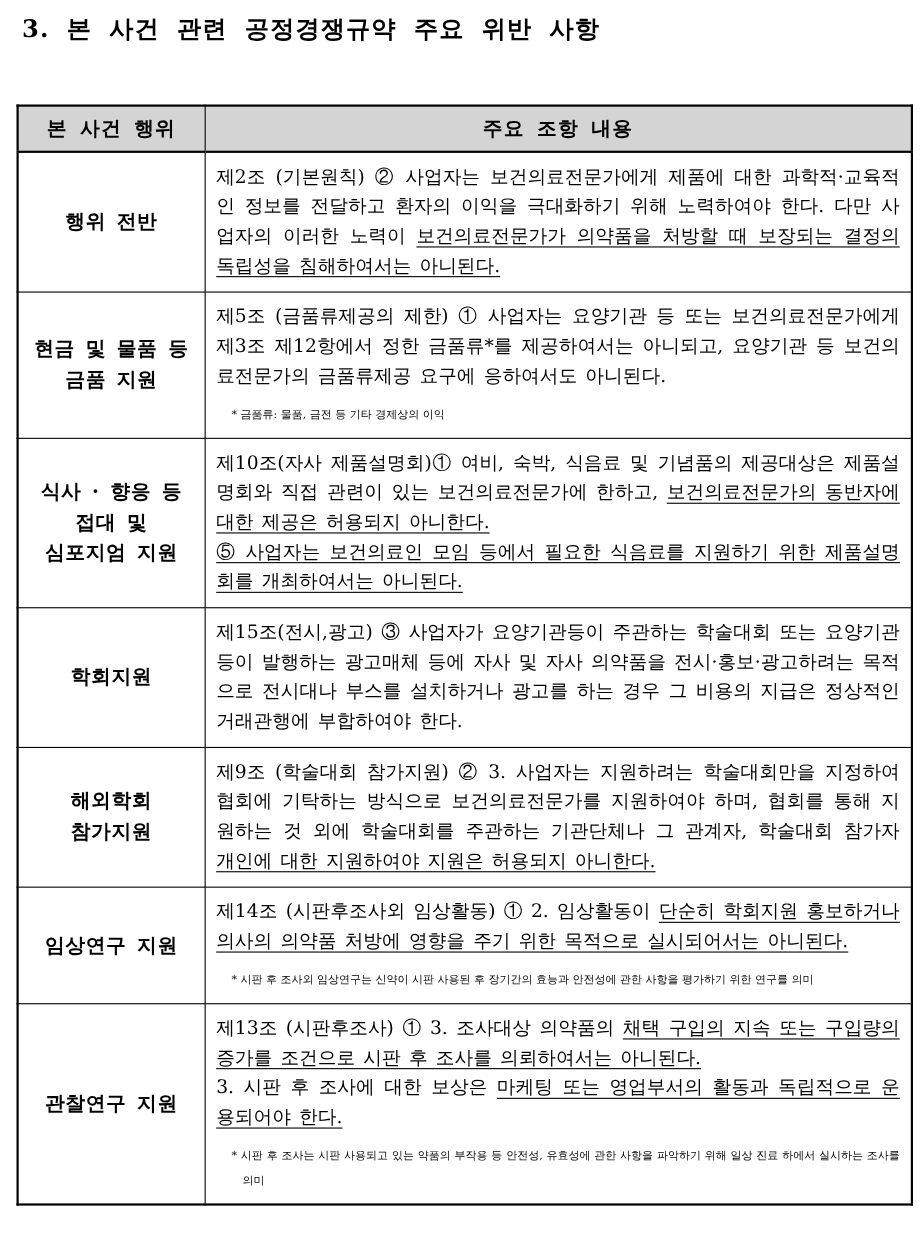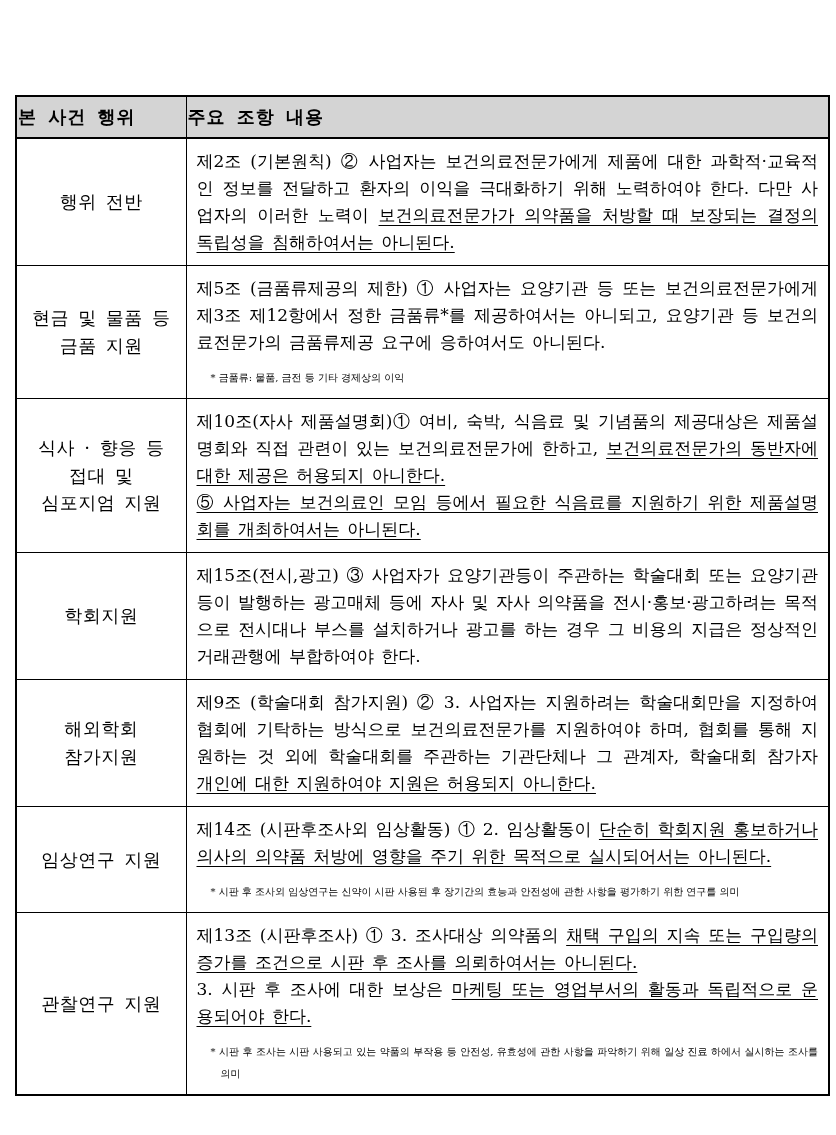--- a/index.html
+++ b/index.html
@@ -38,30 +38,30 @@
   .violation-table th,
   .violation-table td {
     border: 1px solid #000000;
   }
   .violation-table col.c1 { width: 170px; }
   .violation-table thead th {
     background: #d4d4d4;
     font-size: 18px;
     font-weight: bold;
     height: 38px;
-    text-align: left;
+    text-align: center;
     vertical-align: middle;
     border-bottom: 2px solid #000000;
     letter-spacing: 1px;
     word-spacing: 4px;
   }
   .cat-cell {
     text-align: center;
     vertical-align: middle;
-    font-weight: normal;
+    font-weight: bold;
     font-size: 18px;
     line-height: 1.55;
     padding: 6px 4px;
     letter-spacing: 0.5px;
     word-spacing: 3px;
     margin-top: 45px;
   }
   .content-cell {
     vertical-align: middle;
     font-size: 17px;
@@ -84,20 +84,21 @@
   .seg-underline {
     text-decoration: underline;
     text-underline-offset: 4px;
     text-decoration-thickness: 1.4px;
   }
 </style>
 </head>
 <body>
 
 <div class="page">
+  <div class="doc-title">3. 본 사건 관련 공정경쟁규약 주요 위반 사항</div>
 
   <table class="violation-table">
     <colgroup>
       <col class="c1">
       <col class="c2">
     </colgroup>
     <thead>
       <tr>
         <th>본 사건 행위</th>
         <th>주요 조항 내용</th>

